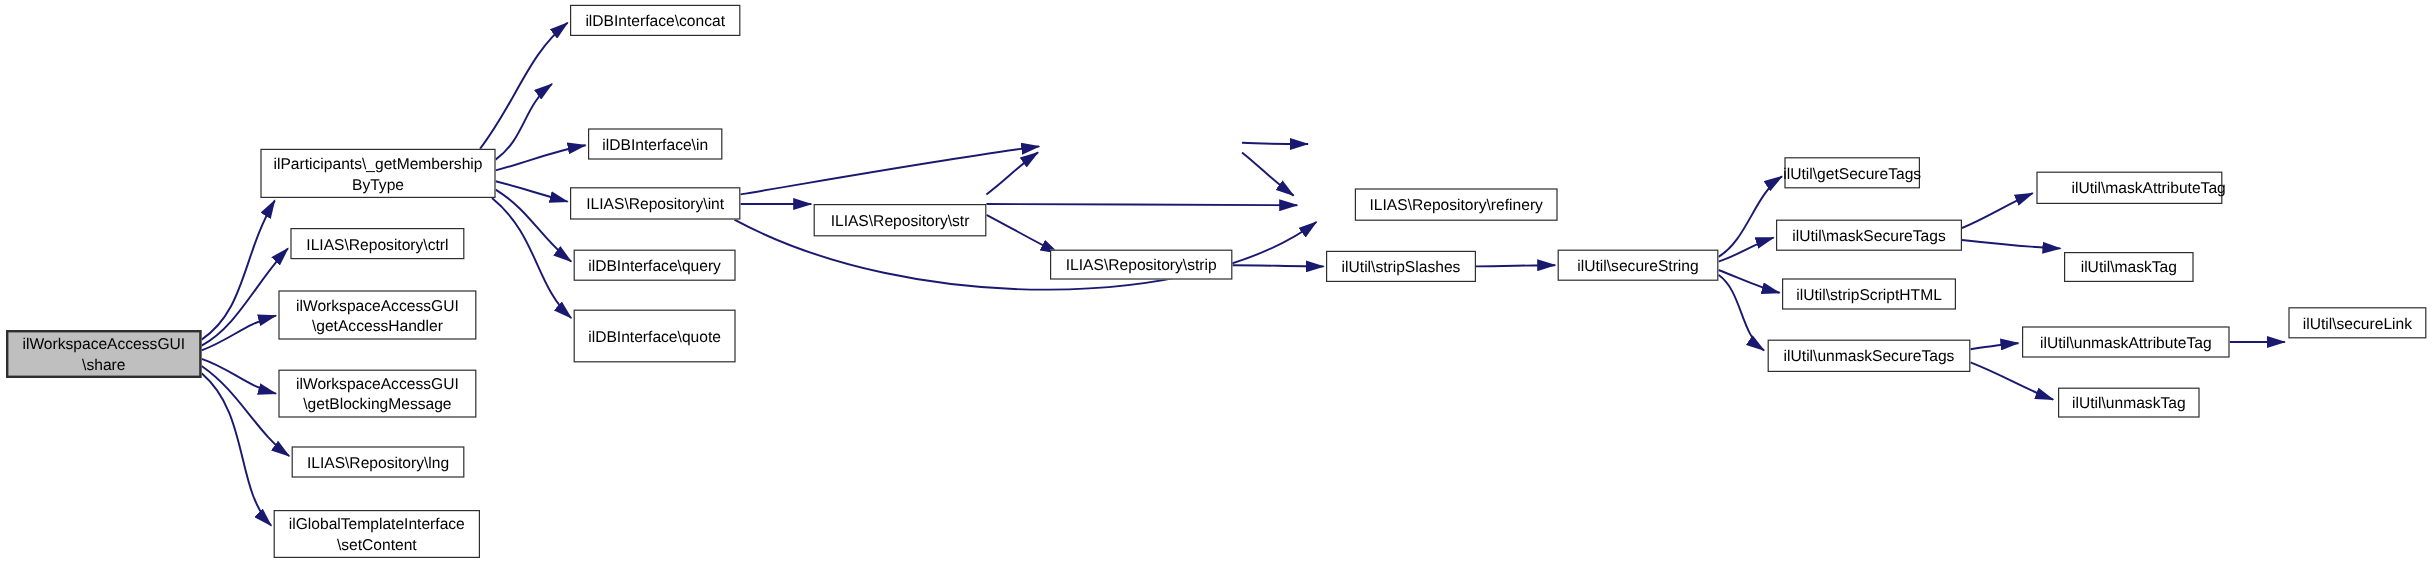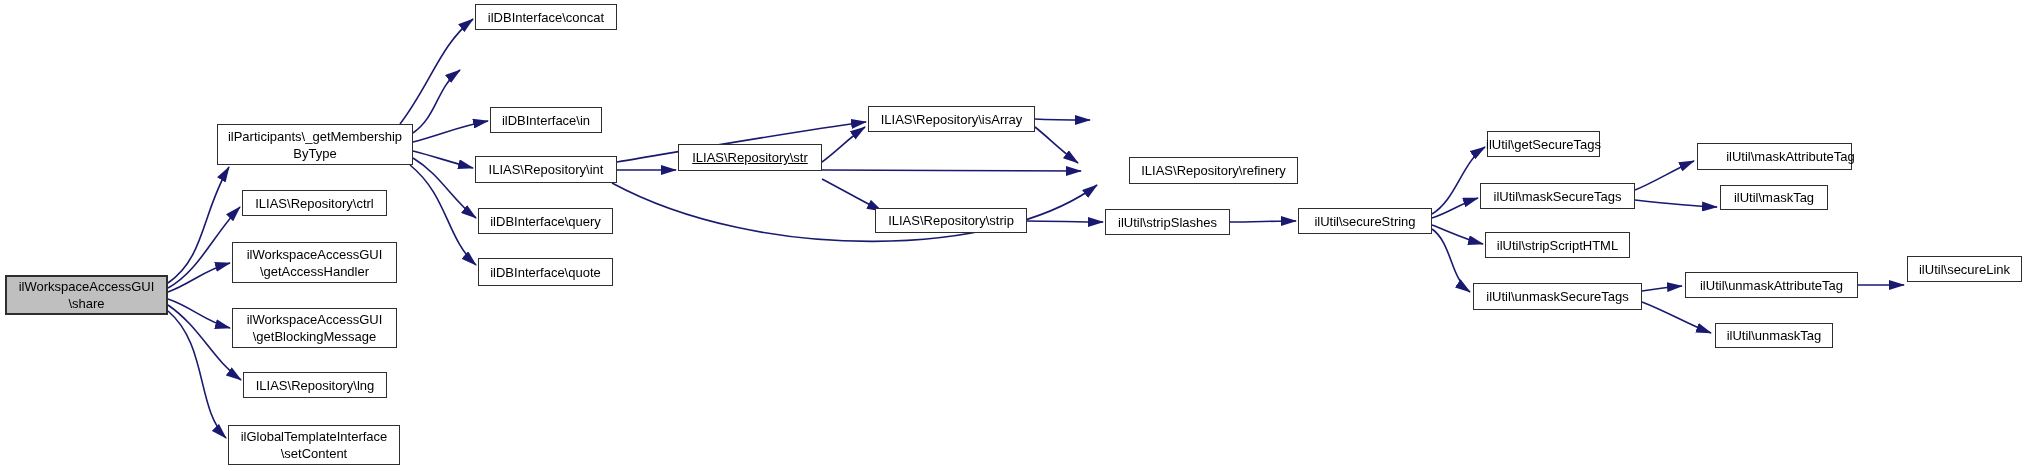--- a/index.html
+++ b/index.html
@@ -131,31 +131,28 @@
   </div>
 
   <div class="node" style="left:475px;top:156px;width:142px;height:27px;">
     <span>ILIAS\Repository\int</span>
   </div>
 
   <div class="node" style="left:478px;top:208px;width:135px;height:26px;">
     <span>ilDBInterface\query</span>
   </div>
 
-  <div class="node" style="left:478px;top:258px;width:135px;height:28px;text-align:right;">
+  <div class="node" style="left:478px;top:258px;width:135px;height:44px;text-align:right;">
     <span>ilDBInterface\quote</span>
   </div>
 
-  <div class="node" style="left:678px;top:144px;width:144px;height:27px;text-decoration:underline;">
+  <div class="node" style="left:678px;top:170px;width:144px;height:27px;">
     <span>ILIAS\Repository\str</span>
   </div>
 
-  <div class="node" style="left:868px;top:106px;width:167px;height:26px;">
-    <span>ILIAS\Repository\isArray</span>
-  </div>
 
   <div class="node" style="left:875px;top:208px;width:152px;height:25px;">
     <span>ILIAS\Repository\strip</span>
   </div>
 
 
   <div class="node" style="left:1083px;top:157px;width:169px;height:27px;margin-left:46px;">
     <span>ILIAS\Repository\refinery</span>
   </div>
 
@@ -180,21 +177,21 @@
   </div>
 
   <div class="node" style="left:1473px;top:283px;width:169px;height:27px;">
     <span>ilUtil\unmaskSecureTags</span>
   </div>
 
   <div class="node" style="left:1697px;top:143px;width:155px;height:27px;padding-left:32px;">
     <span>ilUtil\maskAttributeTag</span>
   </div>
 
-  <div class="node" style="left:1720px;top:185px;width:108px;height:25px;">
+  <div class="node" style="left:1720px;top:210px;width:108px;height:25px;">
     <span>ilUtil\maskTag</span>
   </div>
 
   <div class="node" style="left:1685px;top:272px;width:173px;height:26px;">
     <span>ilUtil\unmaskAttributeTag</span>
   </div>
 
   <div class="node" style="left:1715px;top:323px;width:118px;height:25px;">
     <span>ilUtil\unmaskTag</span>
   </div>

